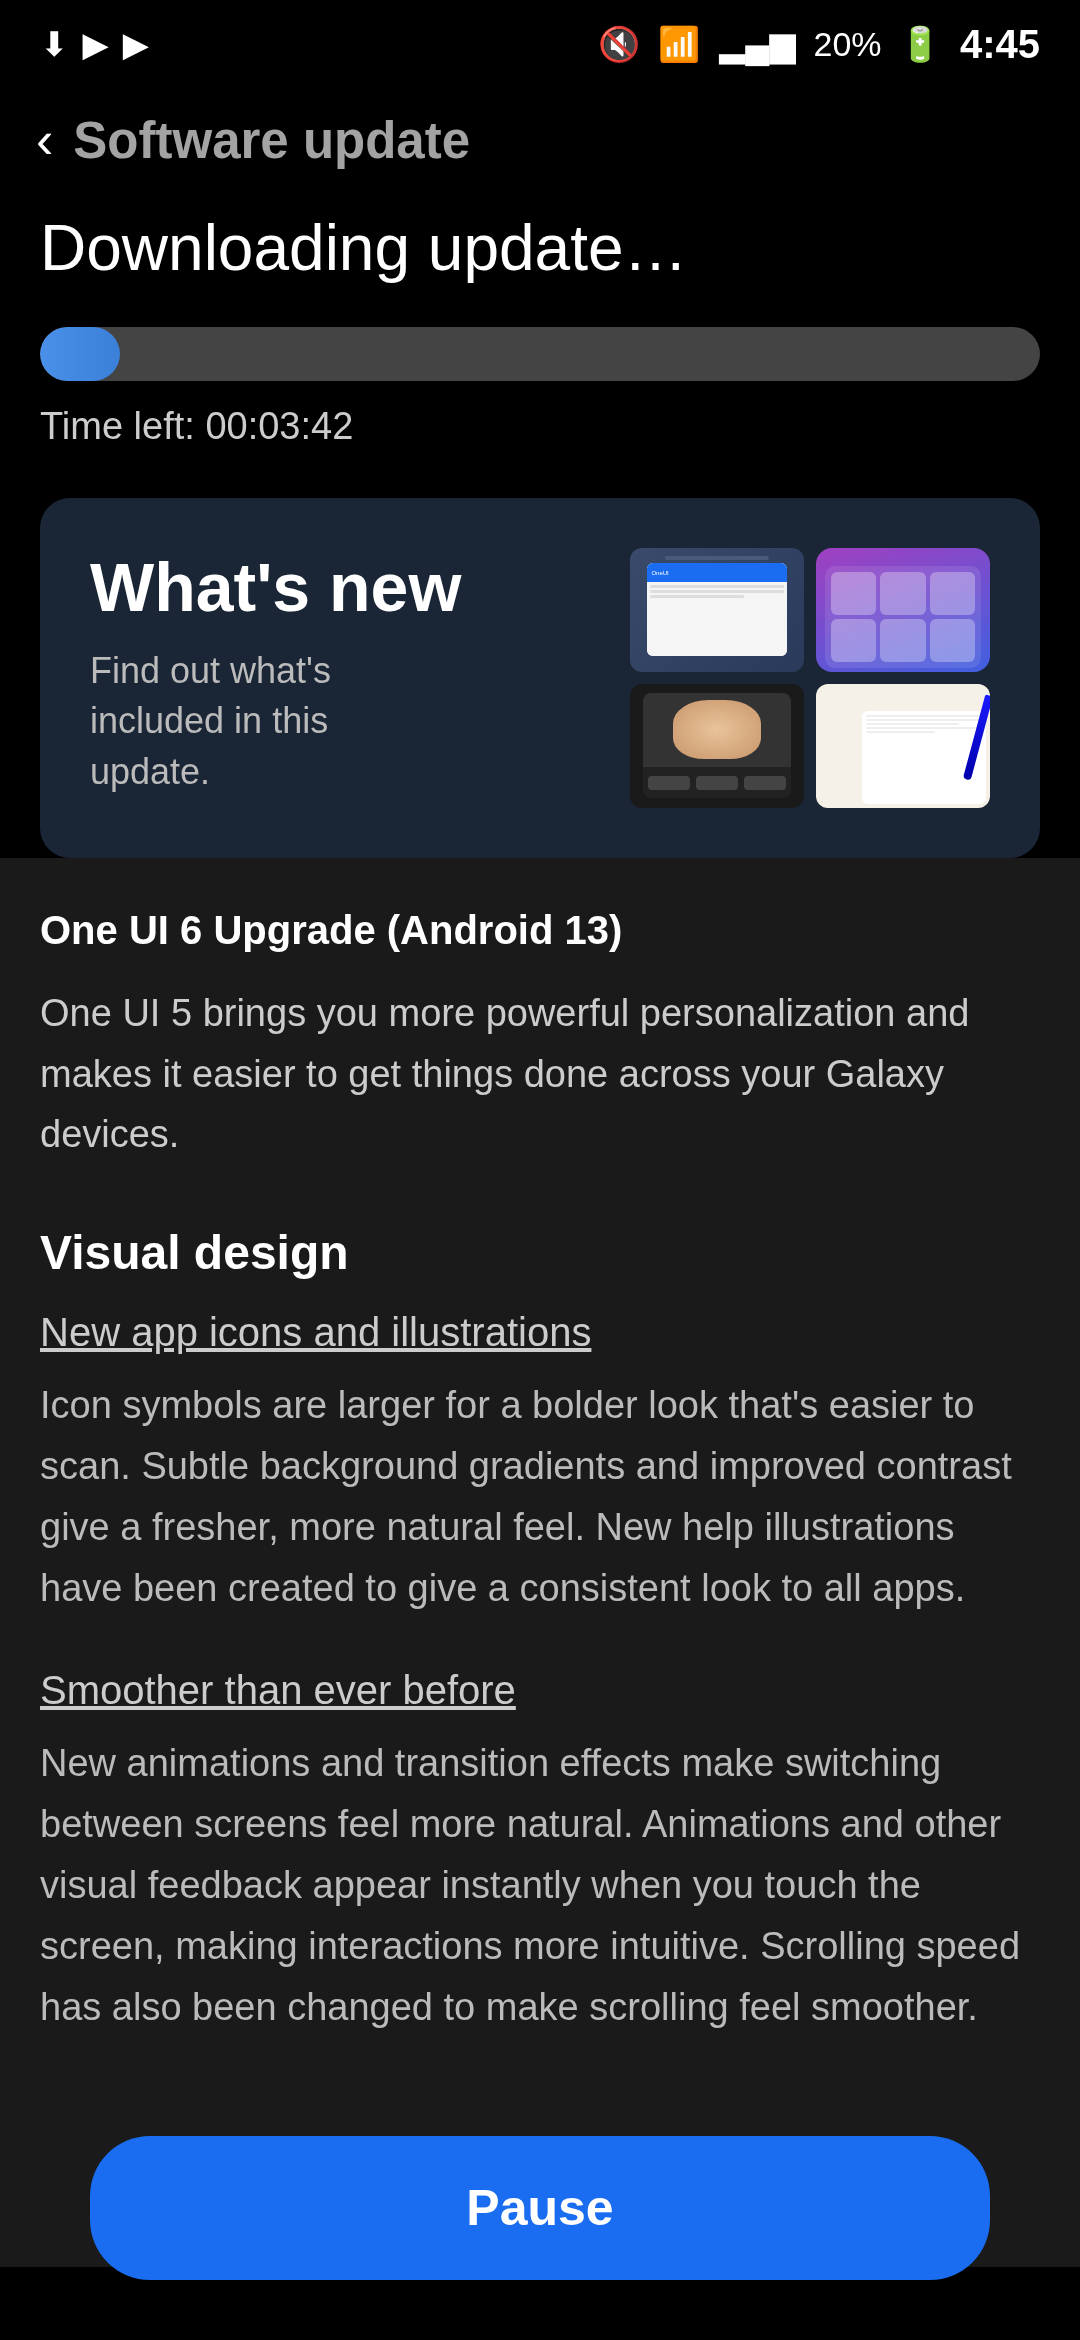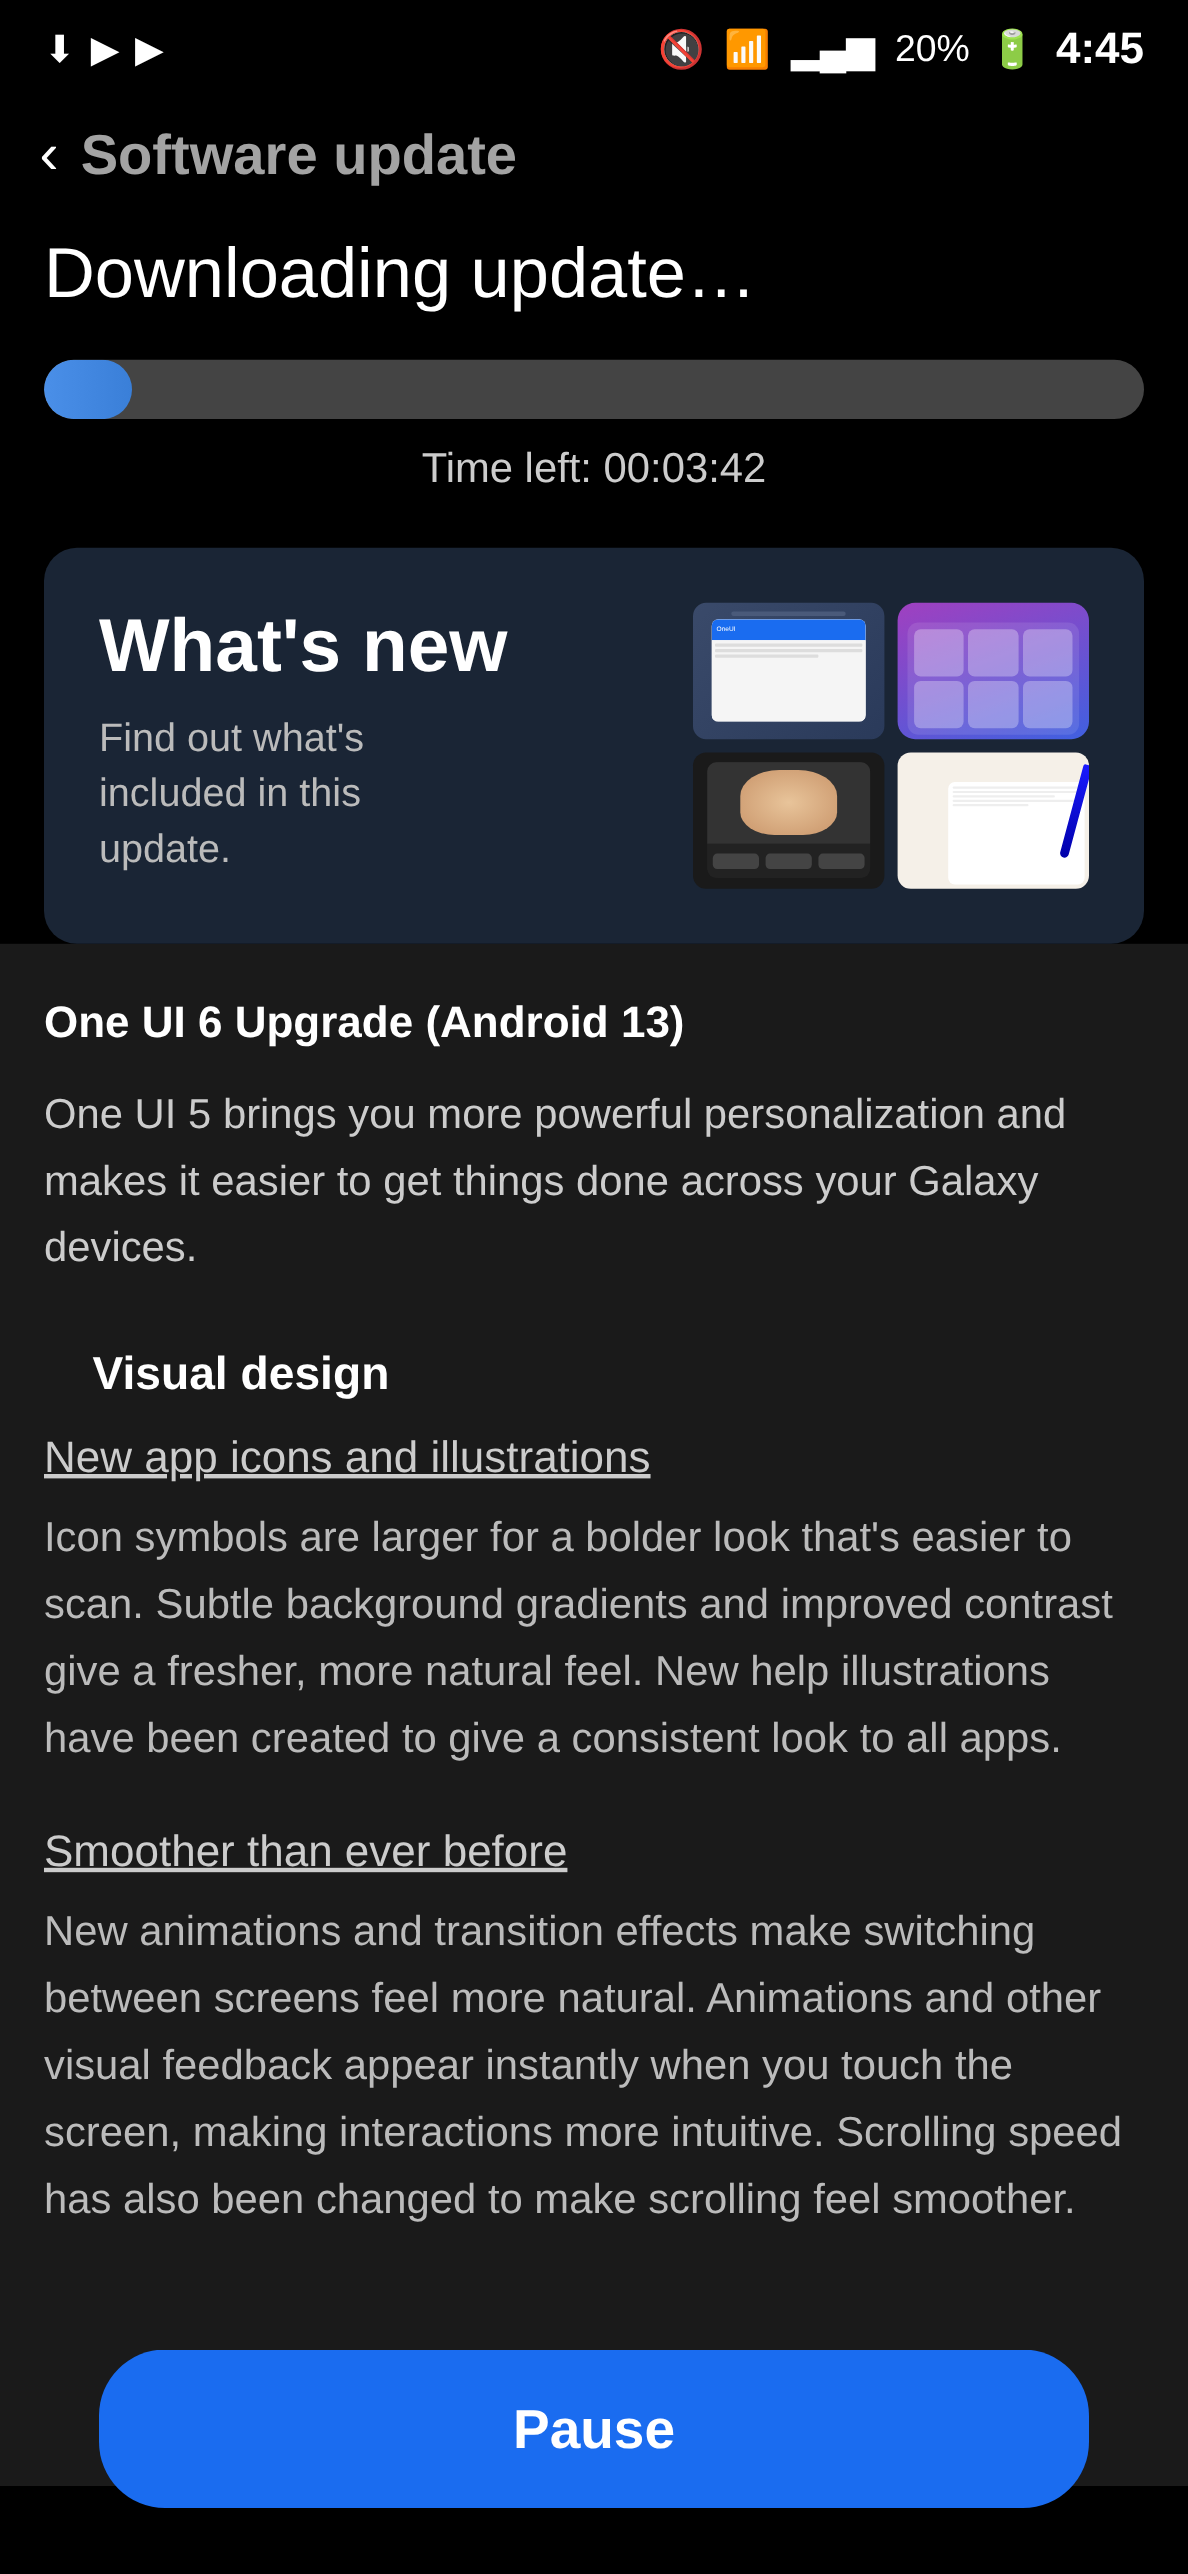--- a/index.html
+++ b/index.html
@@ -92,21 +92,20 @@
       height: 100%;
       background: linear-gradient(90deg, #4a8fe8, #3a7fd8);
       border-radius: 27px;
       width: 8%;
     }
 
     .time-left {
       font-size: 38px;
       color: #ccc;
       margin-bottom: 50px;
-      text-align: center;
     }
 
     
     .whats-new-card {
       background: #1a2535;
       border-radius: 30px;
       padding: 50px 50px 50px 50px;
       margin-bottom: 0;
       display: flex;
       justify-content: flex-end;
@@ -322,25 +321,24 @@
     }
 
     .upgrade-desc {
       font-size: 38px;
       color: #ccc;
       line-height: 1.6;
       margin-bottom: 60px;
     }
 
     .section-title {
-      font-size: 42px;
+      font-size: 48px;
       font-weight: 700;
       color: #fff;
       margin-bottom: 30px;
-      margin-left: 44px;
     }
 
     .feature-link {
       font-size: 40px;
       color: #ccc;
       text-decoration: underline;
       display: block;
       margin-bottom: 20px;
     }
 

